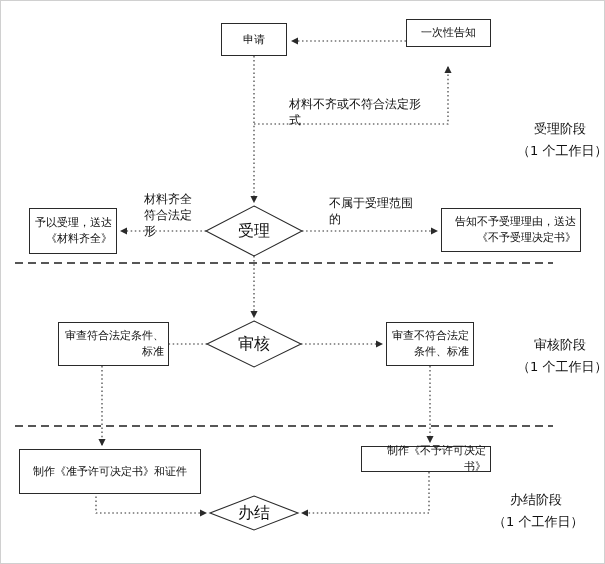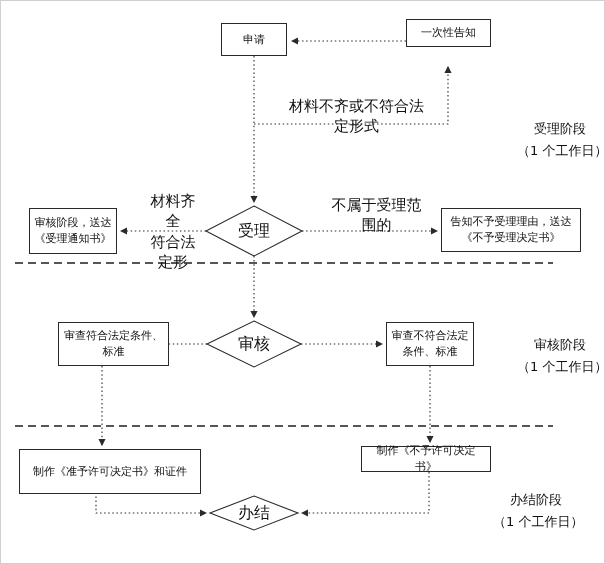--- a/index.html
+++ b/index.html
@@ -12,21 +12,21 @@
     box-sizing: border-box;
     font-family: "DejaVu Sans", sans-serif;
     overflow: hidden;
   }
   svg.wires { position: absolute; left: 0; top: 0; }
   .node {
     position: absolute;
     display: flex;
     align-items: center;
     justify-content: center;
-    text-align: center;
+    text-align: right;
     background: #ffffff;
     border: 1px solid #2a2a2a;
     color: #101010;
     font-size: 11px;
     line-height: 1.45;
     padding: 2px 4px;
     box-sizing: border-box;
   }
   .dlabel {
     position: absolute;
@@ -34,23 +34,23 @@
     height: 20px;
     display: flex;
     align-items: center;
     justify-content: center;
     color: #101010;
     font-size: 16px;
   }
   .elabel {
     position: absolute;
     color: #101010;
-    font-size: 15px;
+    font-size: 12px;
     line-height: 1.35;
-    text-align: center;
+    text-align: left;
   }
   .stage {
     position: absolute;
     color: #101010;
     font-size: 13px;
     line-height: 1.7;
     text-align: center;
     white-space: nowrap;
   }
 </style>
@@ -95,21 +95,21 @@
 
   <div class="node" style="left:220px; top:22px;  width:66px;  height:33px;">
     <span>申请</span>
   </div>
 
   <div class="node" style="left:405px; top:18px;  width:85px;  height:28px;">
     <span>一次性告知</span>
   </div>
 
   <div class="node" style="left:28px;  top:207px; width:88px;  height:46px;">
-    <span>审核阶段，送达《受理通知书》</span>
+    <span>予以受理，送达《材料齐全》</span>
   </div>
 
   <div class="node" style="left:440px; top:207px; width:140px; height:44px;">
     <span>告知不予受理理由，送达《不予受理决定书》</span>
   </div>
 
   <div class="node" style="left:57px;  top:321px; width:111px;  height:44px;">
     <span>审查符合法定条件、标准</span>
   </div>
 

